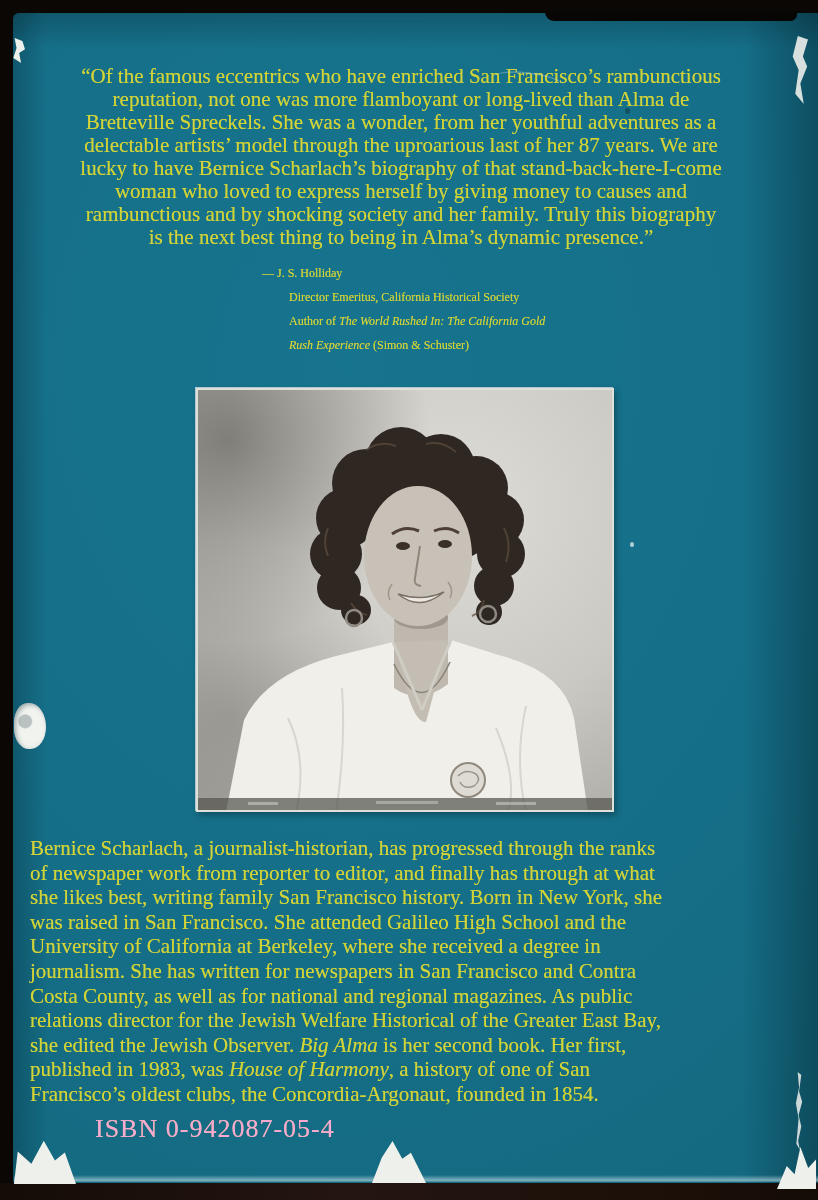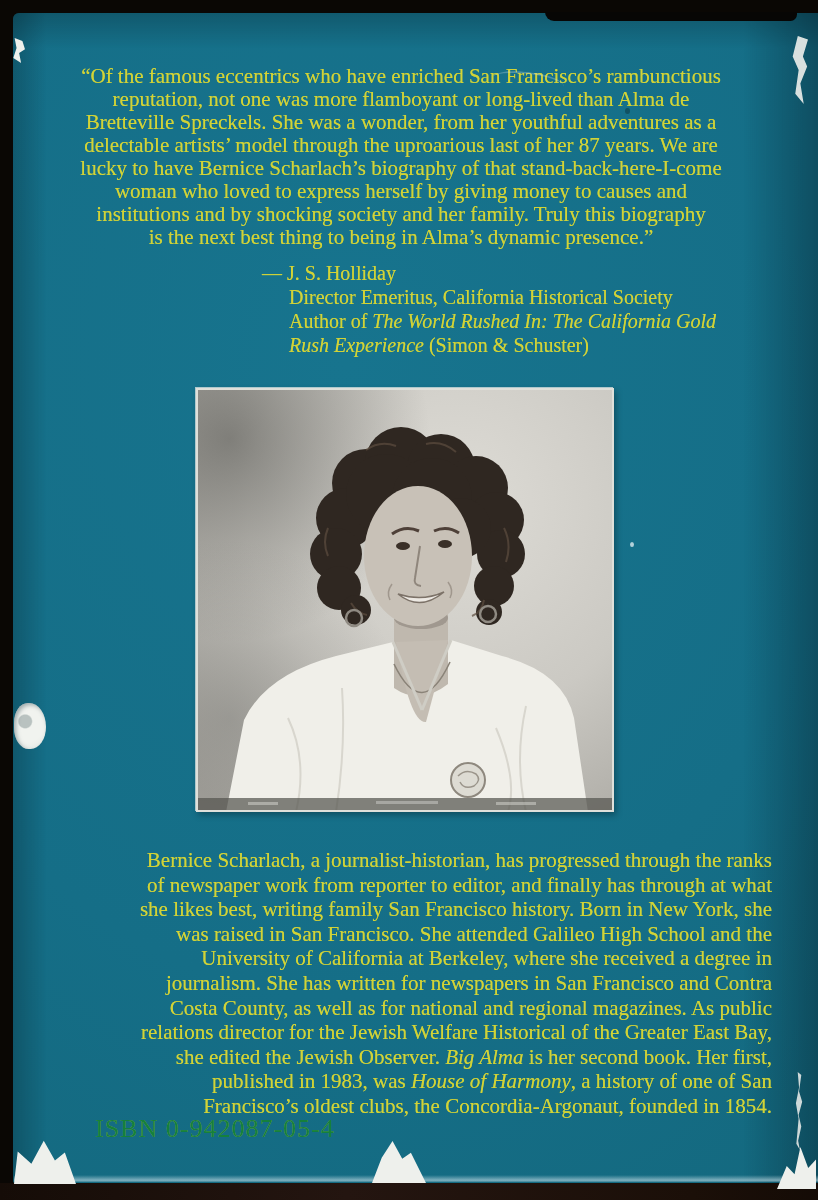--- a/index.html
+++ b/index.html
@@ -22,26 +22,26 @@
   
   .fore-edge{position:absolute;right:0;top:0;width:23px;height:100%;z-index:6;
           background:linear-gradient(to bottom,#0a0703,#130d05 30%,#0d0904 70%,#0a0603);}
   .blob{position:absolute;background:#8d7a14;border-radius:55% 40% 50% 60%;
           box-shadow:inset 0 2px 3px rgba(0,0,0,.45);}
   .blob.small{opacity:.7;background:#7e6d12;border-radius:50%;}
   
   .ink{color:#d2d336;text-shadow:0 0 .6px rgba(205,210,60,.7);}
   .quote{position:absolute;left:30px;width:742px;top:65px;text-align:center;
          font-size:21px;line-height:23px;}
-  .attr{position:absolute;left:262px;top:261px;font-size:20px;line-height:24px;}
+  .attr{position:absolute;left:262px;top:261px;font-size:12px;line-height:24px;}
   .attr-lines{margin-left:27px;}
-  .bio{position:absolute;left:30px;width:742px;top:836px;text-align:right;
-       font-size:21px;line-height:24.6px;margin-top:12px;}
+  .bio{position:absolute;left:30px;width:742px;top:836px;text-align:left;
+       font-size:21px;line-height:24.6px;}
   .isbn{position:absolute;left:95px;top:1114px;font-size:26px;letter-spacing:1px;
-        color:#15803d;text-shadow:0 0 .6px rgba(230,215,70,.7);}
+        color:#f9a8d4;text-shadow:0 0 .6px rgba(230,215,70,.7);}
   .it{font-style:italic;}
   
   .photo{position:absolute;left:196px;top:388px;width:418px;height:424px;z-index:2;
          box-shadow:-1px -1px 0 rgba(240,240,235,.7), 2px 3px 6px rgba(0,20,25,.35);}
   .photo svg{display:block;}
   
   .chip{position:absolute;background:#eef0ec;z-index:7;}
   .chip-top-left{left:12px;top:38px;width:13px;height:25px;
         clip-path:polygon(20% 0,80% 12%,100% 45%,55% 60%,70% 100%,10% 80%,35% 40%);}
   .chip-top-right{left:791px;top:36px;width:17px;height:68px;opacity:.9;
@@ -72,21 +72,21 @@
   <div class="jacket"></div>
   <div class="top-dip"></div>
 
   <div class="quote ink">
       <div class="line"><span>“Of the famous eccentrics who have enriched San Francisco’s rambunctious</span></div>
       <div class="line"><span>reputation, not one was more flamboyant or long-lived than Alma de</span></div>
       <div class="line"><span>Bretteville Spreckels. She was a wonder, from her youthful adventures as a</span></div>
       <div class="line"><span>delectable artists’ model through the uproarious last of her 87 years. We are</span></div>
       <div class="line"><span>lucky to have Bernice Scharlach’s biography of that stand-back-here-I-come</span></div>
       <div class="line"><span>woman who loved to express herself by giving money to causes and</span></div>
-      <div class="line"><span>institutions and by shocking society and her family. Truly this biography</span></div>
+      <div class="line"><span>rambunctious and by shocking society and her family. Truly this biography</span></div>
       <div class="line"><span>is the next best thing to being in Alma’s dynamic presence.”</span></div>
     </div>
 
   <div class="attr ink">
     <div>— J. S. Holliday</div>
     <div class="attr-lines">
         <div class="line"><span>Director Emeritus, California Historical Society</span></div>
         <div class="line"><span>Author of </span><span class="it">The World Rushed In: The California Gold</span></div>
         <div class="line"><span class="it">Rush Experience</span><span> (Simon &amp; Schuster)</span></div>
       </div>

